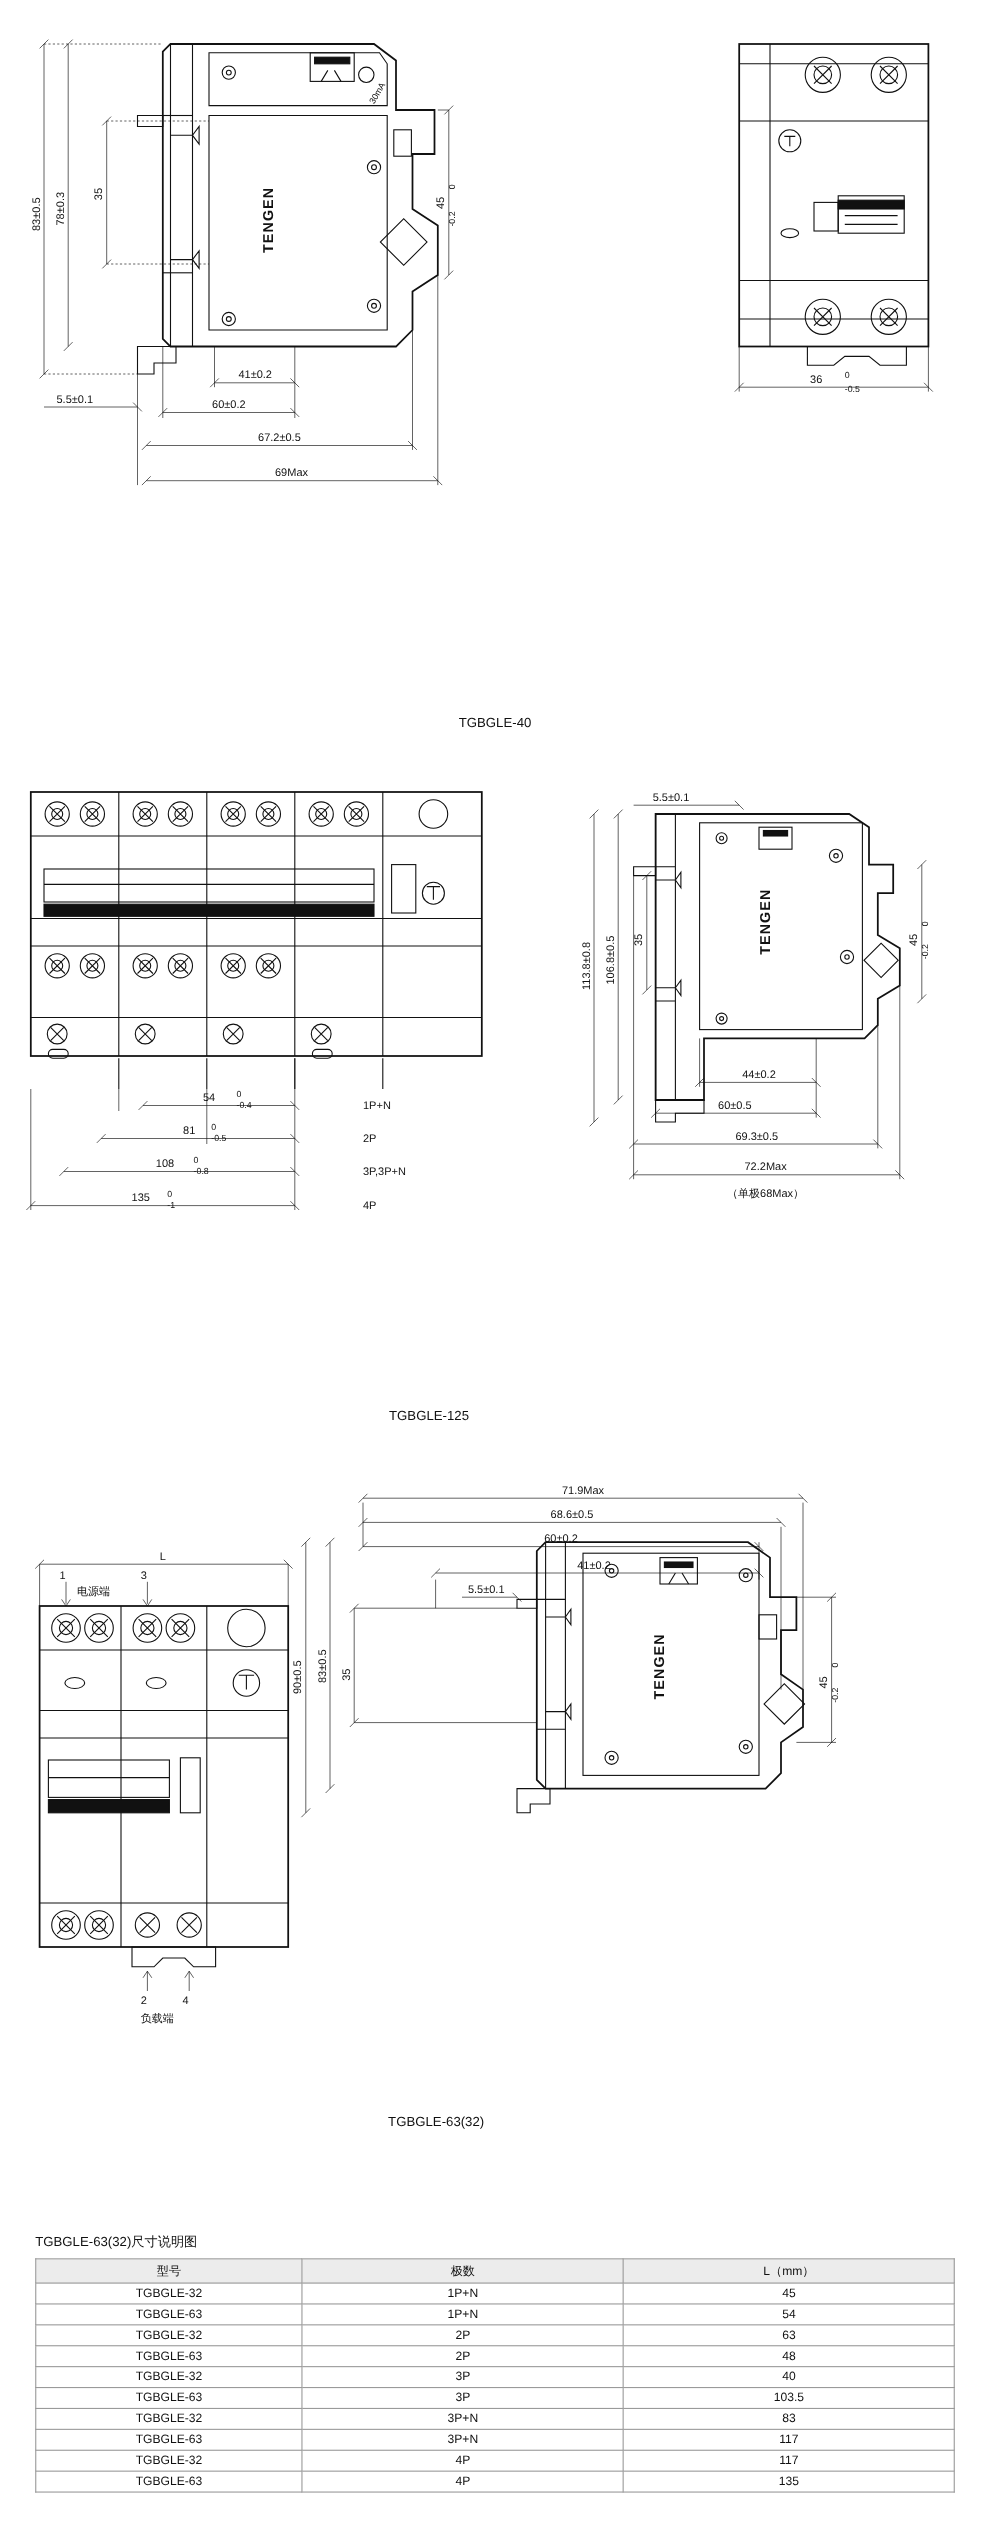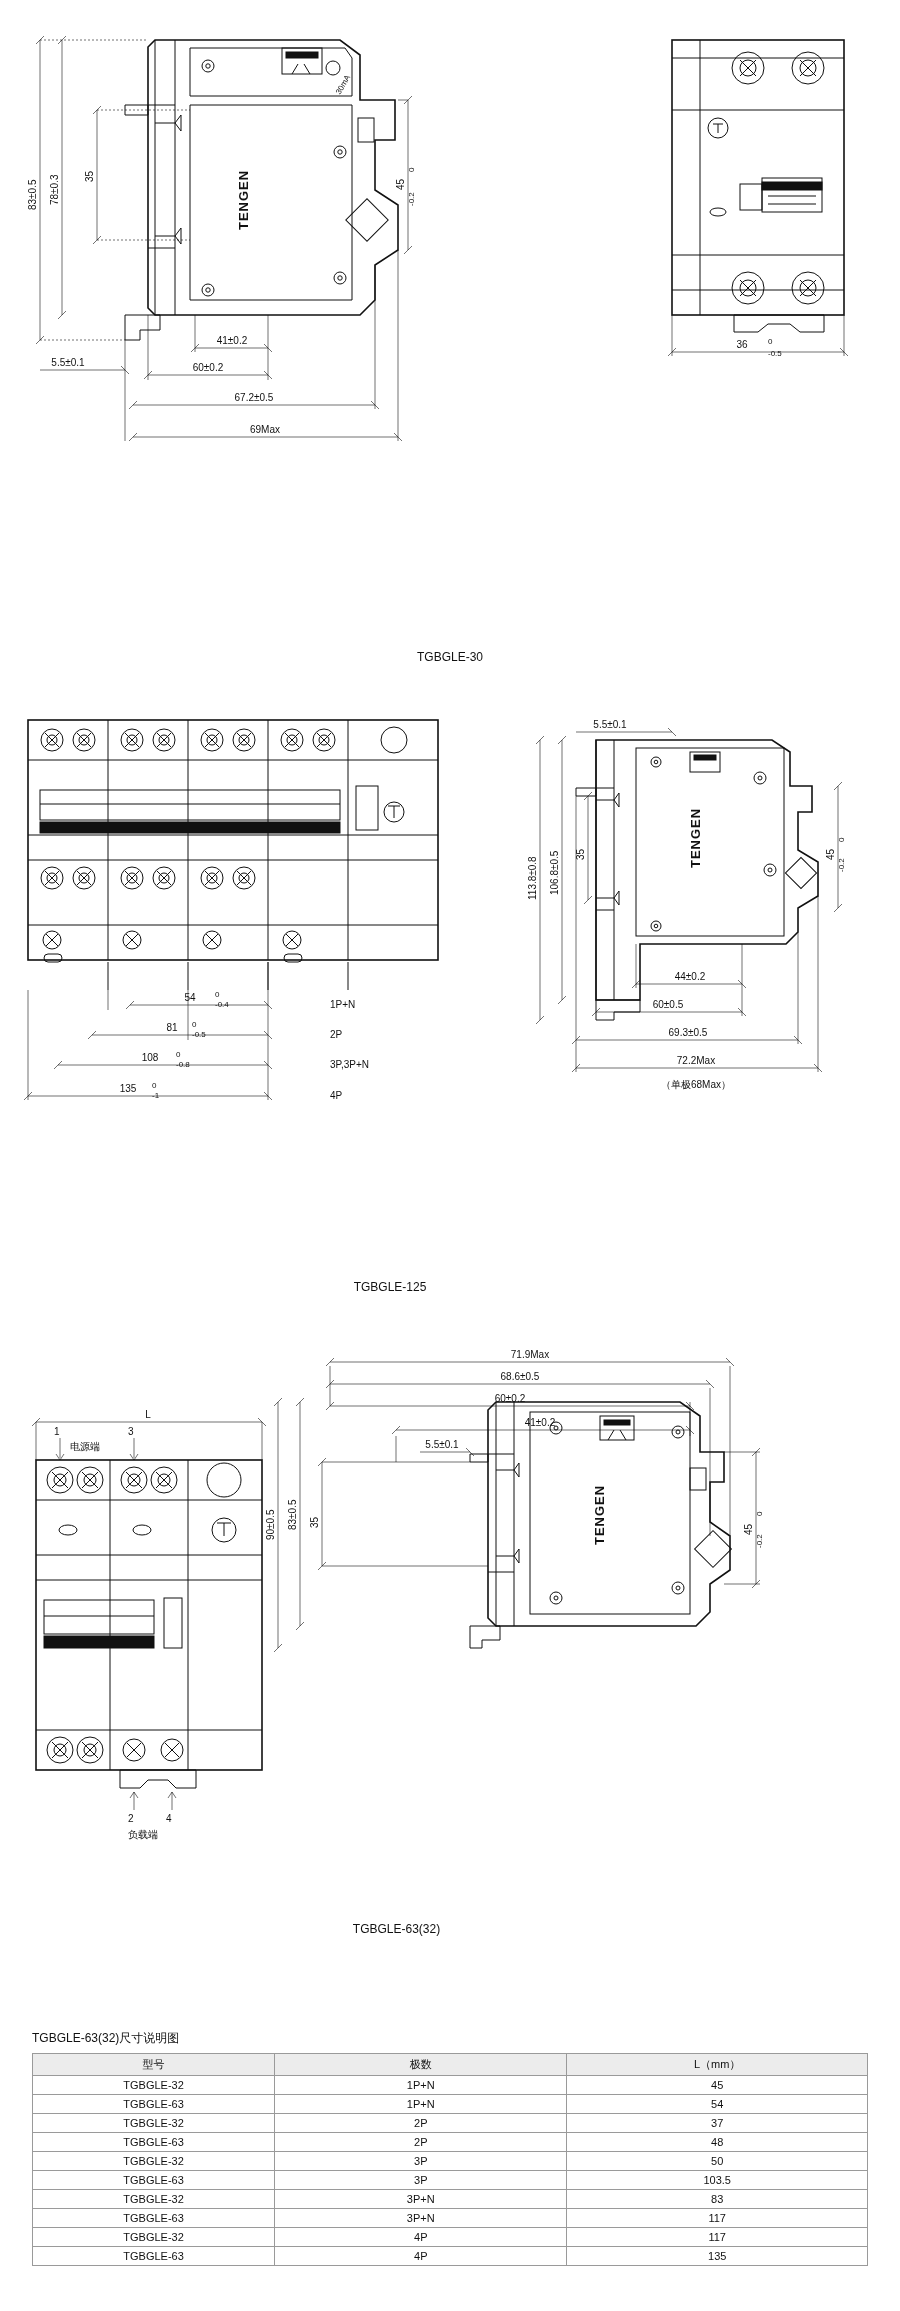--- a/index.html
+++ b/index.html
@@ -131,21 +131,21 @@
 
         <path class="ln" d="M734,315 L824,315 L824,332 L800,332 L790,324 L768,324 L758,332 L734,332 Z" fill="#ffffff"></path>
 
         <path class="thin" d="M672,352 L844,352 M676,348 L668,356 M840,348 L848,356"></path>
         <path class="thin" d="M672,315 L672,356 M844,315 L844,356"></path>
         <text class="dim" x="742" y="348" text-anchor="middle">36</text>
         <text class="dim-s" x="768" y="344">0</text>
         <text class="dim-s" x="768" y="356">-0.5</text>
       </g>
     </svg>
-    <div class="cap" style="position:absolute;top:650px;width:900px;">TGBGLE-30</div>
+    <div class="cap" style="position:absolute;top:650px;width:900px;">TGBGLE-40</div>
   </div>
 
   <div class="section" style="height:640px;">
     <svg width="900" height="610" viewBox="0 0 900 610">
 
       <g>
         <rect class="ln2" x="28" y="20" width="410" height="240" fill="#ffffff"></rect>
         <path class="ln" d="M28,60 L438,60 M28,135 L438,135 M28,160 L438,160 M28,225 L438,225"></path>
         <path class="ln" d="M108,20 L108,260 M188,20 L188,260 M268,20 L268,260 M348,20 L348,260"></path>
 
@@ -430,31 +430,31 @@
             <td>45</td>
           </tr>
         <tr>
             <td>TGBGLE-63</td>
             <td>1P+N</td>
             <td>54</td>
           </tr>
         <tr>
             <td>TGBGLE-32</td>
             <td>2P</td>
-            <td>37</td>
+            <td>63</td>
           </tr>
         <tr>
             <td>TGBGLE-63</td>
             <td>2P</td>
             <td>48</td>
           </tr>
         <tr>
             <td>TGBGLE-32</td>
             <td>3P</td>
-            <td>50</td>
+            <td>40</td>
           </tr>
         <tr>
             <td>TGBGLE-63</td>
             <td>3P</td>
             <td>103.5</td>
           </tr>
         <tr>
             <td>TGBGLE-32</td>
             <td>3P+N</td>
             <td>83</td>

